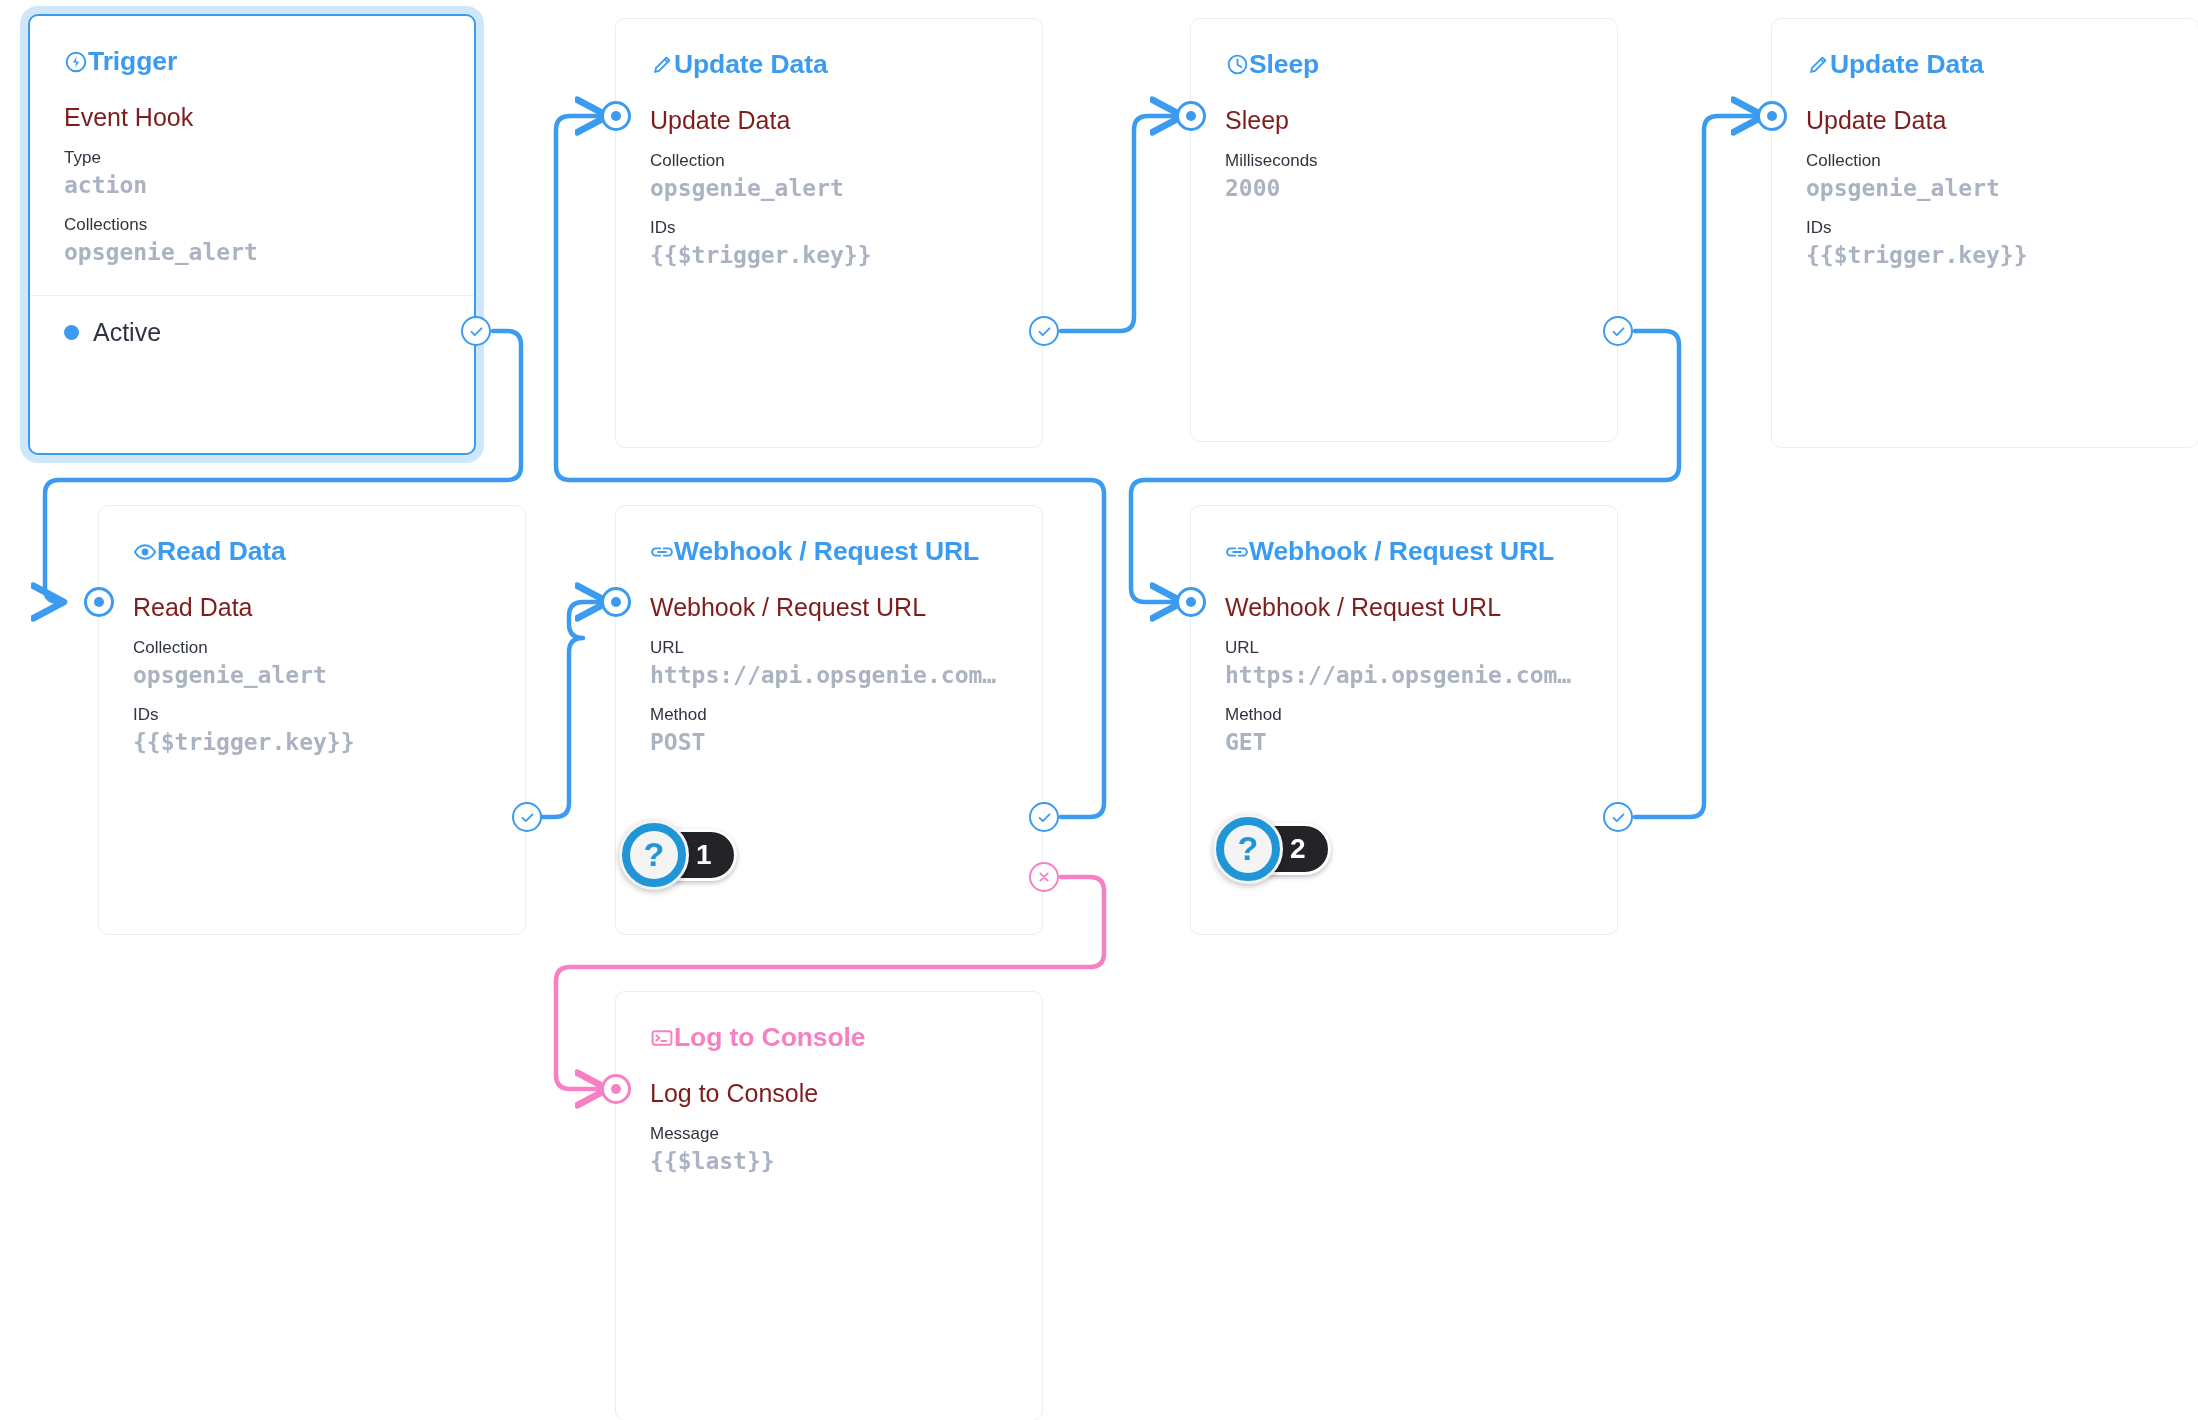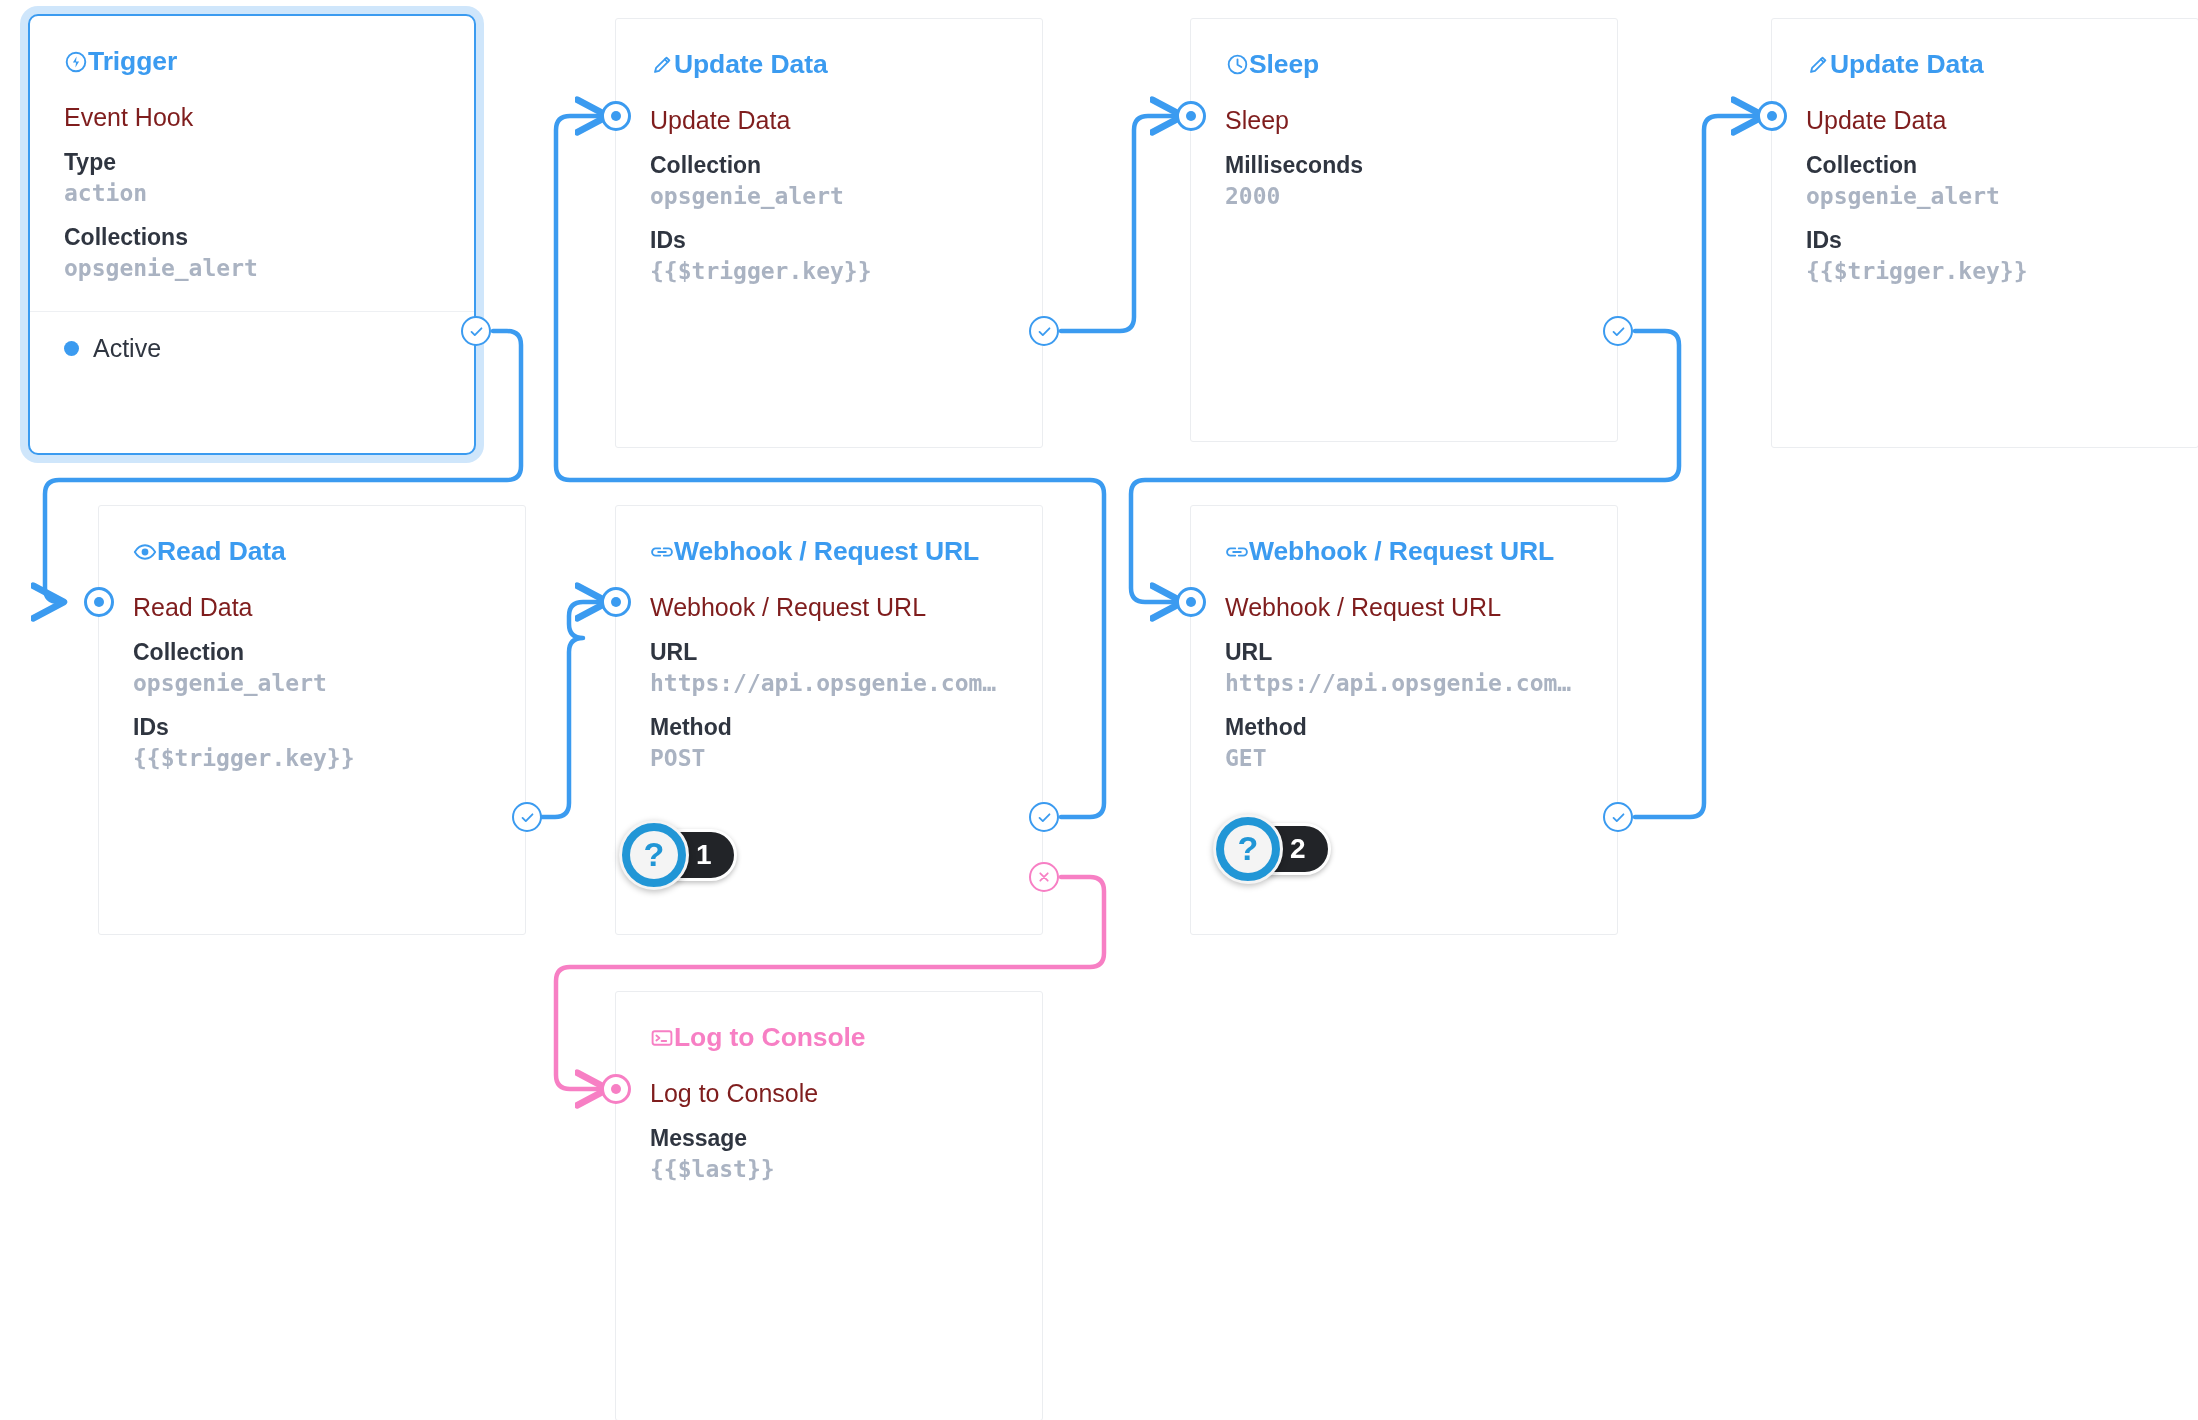--- a/index.html
+++ b/index.html
@@ -25,21 +25,21 @@
     width: 2198px;
     height: 1420px;
     pointer-events: none;
   }
 
   
   .card {
     position: absolute;
     background: #ffffff;
     border: 1px solid #ebedf0;
-    border-radius: 3px;
+    border-radius: 10px;
     box-sizing: border-box;
   }
   .card.selected {
     border: 2px solid #3b9bf0;
     box-shadow: 0 0 0 8px #cfe6fb;
     border-radius: 10px;
   }
   .card-inner {
     padding: 30px 34px 24px 34px;
   }
@@ -66,22 +66,22 @@
   }
   .node-name {
     font-size: 25px;
     color: #7f1d1d;
     margin-bottom: 15px;
     white-space: nowrap;
   }
   .field { margin-top: 14px; }
   .field:first-of-type { margin-top: 0; }
   .field-label {
-    font-size: 23px;
-    font-weight: bold;
+    font-size: 17px;
+    font-weight: normal;
     color: #2f3540;
     line-height: 1.33;
     white-space: nowrap;
   }
   .field-value {
     font-family: "DejaVu Sans Mono", monospace;
     font-size: 23px;
     color: #aab3c2;
     line-height: 1.33;
     white-space: nowrap;

